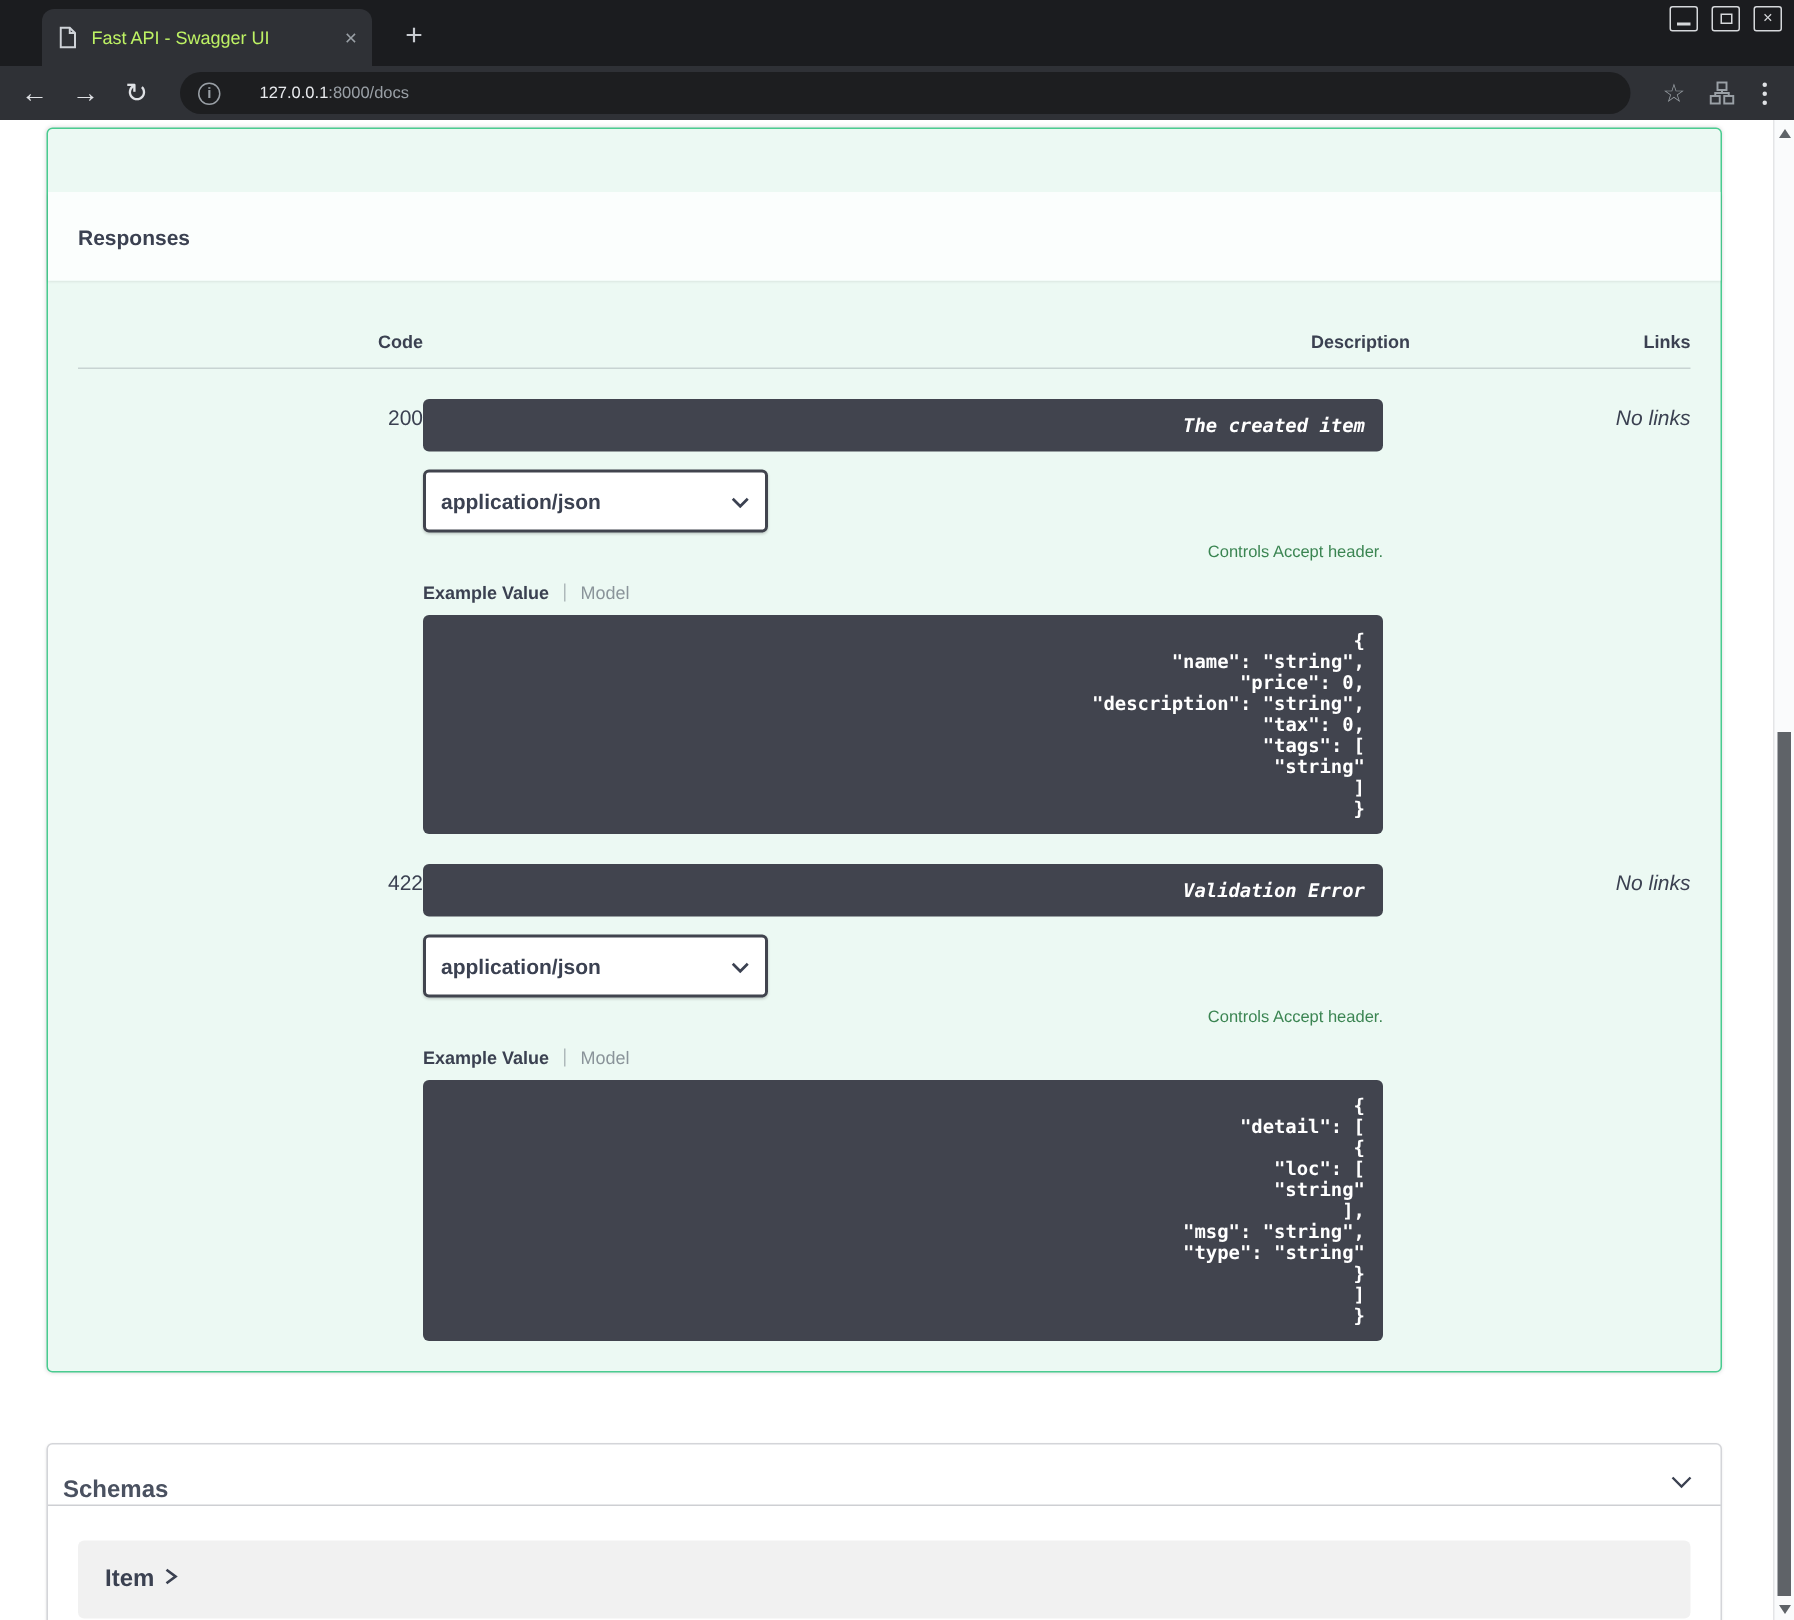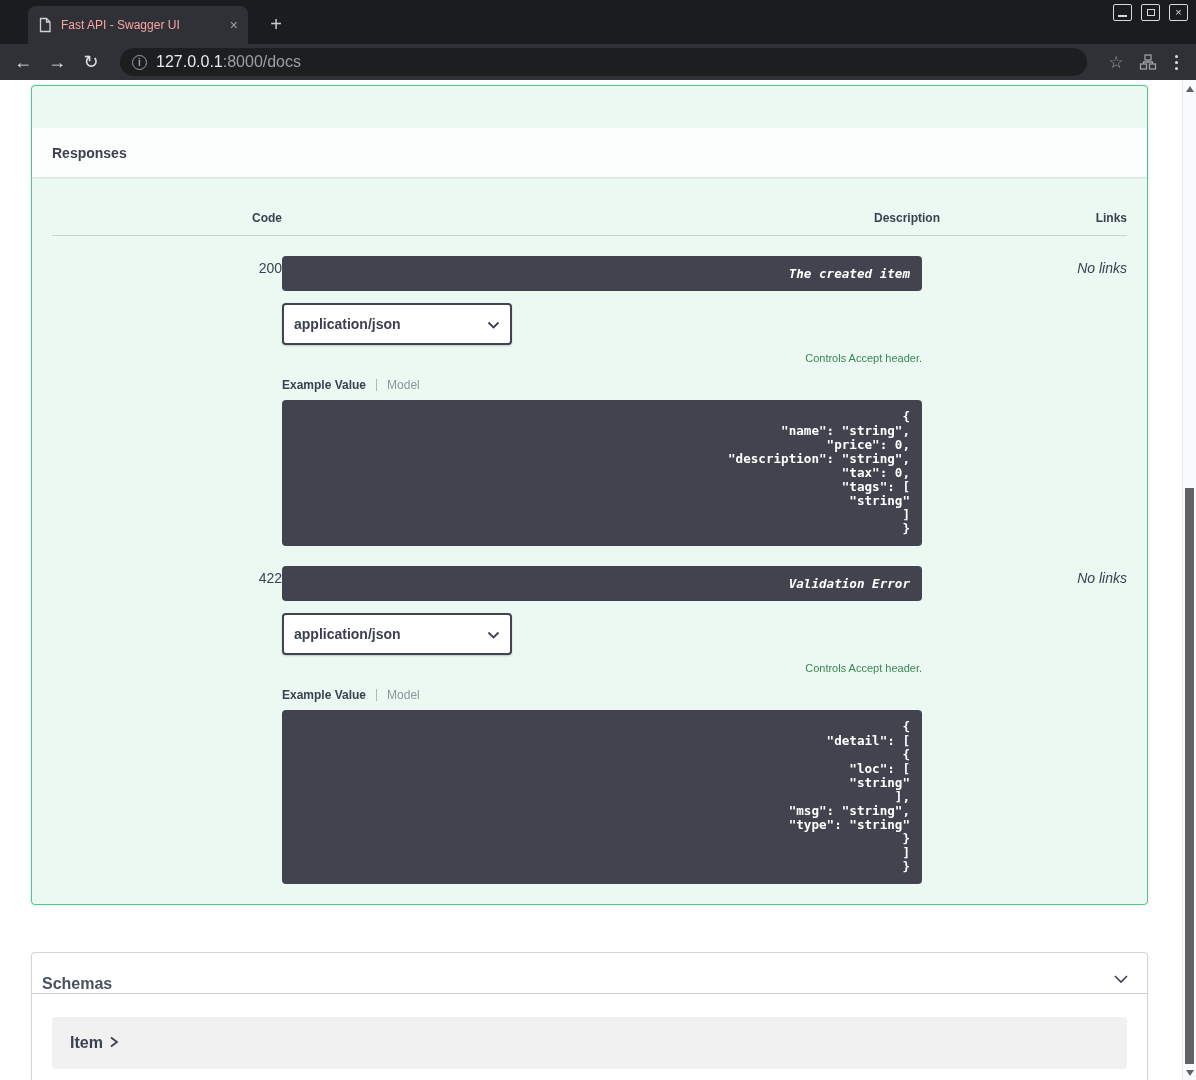--- a/index.html
+++ b/index.html
@@ -4,51 +4,51 @@
 <style>
   * { margin:0; padding:0; box-sizing:border-box; }
   html,body { width:1196px; height:1080px; overflow:hidden; background:#fff;
               font-family:"Liberation Sans", sans-serif; }
 
   
   .titlebar { position:absolute; top:0; left:0; width:1196px; height:44px; background:#1b1c1f; z-index:30; }
   .tab { position:absolute; left:28px; top:6px; width:220px; height:38px; background:#2f3136;
          border-radius:8px 8px 0 0; display:flex; align-items:center; padding:0 10px; gap:9px; }
   .favicon svg { display:block; }
-  .tab-title { font-size:12px; color:#fca5a5; flex:1; white-space:nowrap; overflow:hidden; }
+  .tab-title { font-size:12px; color:#bef264; flex:1; white-space:nowrap; overflow:hidden; }
   .tab-close { color:#9aa0a6; font-size:14px; line-height:14px; cursor:pointer; }
   .new-tab { position:absolute; left:262px; top:10px; width:28px; height:28px; color:#c9ccd1;
              font-size:20px; display:flex; align-items:center; justify-content:center; }
   .win-btns { position:absolute; right:8px; top:4px; display:flex; gap:9px; }
   .win-btn { width:19px; height:17px; border:1px solid #d6d8db; border-radius:2px; color:#d6d8db;
              display:flex; align-items:center; justify-content:center; font-size:11px; line-height:11px; }
   .min-glyph { width:9px; height:2px; background:#d6d8db; margin-top:6px; }
   .max-glyph { width:8px; height:7px; border:1px solid #d6d8db; }
 
   .navbar { position:absolute; top:44px; left:0; width:1196px; height:36px; background:#2f3136;
             display:flex; align-items:center; padding:0 12px; gap:12px; z-index:30; }
   .nav-icon { width:22px; text-align:center; font-size:18px; color:#dfe1e5; cursor:pointer; }
   .urlbar { flex:1; height:28px; background:#1d1e20; border-radius:14px; display:flex;
             align-items:center; padding:0 12px; gap:9px; margin:0 6px; }
   .info-icon { width:15px; height:15px; border:1.5px solid #9aa0a6; border-radius:50%; color:#9aa0a6;
                font-size:10px; font-weight:bold; display:flex; align-items:center; justify-content:center; font-style:normal; }
-  .url-text { font-size:16px; color:#e8eaed; }
+  .url-text { font-size:11px; color:#e8eaed;margin-left:17px; }
   .url-dim { color:#9aa0a6; }
   .star { font-size:17px; color:#9aa0a6; }
   .sitemap svg { display:block; }
   .kebab { display:flex; flex-direction:column; gap:3px; padding:0 6px; }
   .kebab .dot { width:3px; height:3px; border-radius:50%; background:#dfe1e5; }
 
   
   .page { position:absolute; top:80px; left:0; width:1182px; height:1000px; background:#fff; overflow:hidden; }
 
   .opblock { margin:5px 0 0 31px; width:1117px; border:1px solid #49cc90; background:#ecf9f3;
              border-radius:4px; box-shadow:0 0 3px rgba(0,0,0,.15); }
   .opblock-pad { height:42px; }
-  .section-header { height:49px; background:rgba(255,255,255,.8); box-shadow:0 1px 2px rgba(0,0,0,.1);
+  .section-header { height:59px; background:rgba(255,255,255,.8); box-shadow:0 1px 2px rgba(0,0,0,.1);
                     display:flex; align-items:center; padding:0 20px; }
   .section-header h4 { font-size:14px; font-weight:700; color:#3b4151; }
 
   .responses-table { padding:20px;text-align:right; }
   .resp-head { display:grid; grid-template-columns:230px 1fr 187px; font-size:12px; font-weight:700;
                color:#3b4151; padding:14px 0 10px; border-bottom:1px solid rgba(59,65,81,.2); }
   .resp-row { display:grid; grid-template-columns:230px 1fr 187px; padding-top:10px; }
   .resp-code { font-size:14px; color:#3b4151; padding-top:14px; }
   .resp-links { font-size:14px; font-style:italic; color:#3b4151; padding-top:14px; }
   .resp-desc { padding:10px 18px 0 0; }

